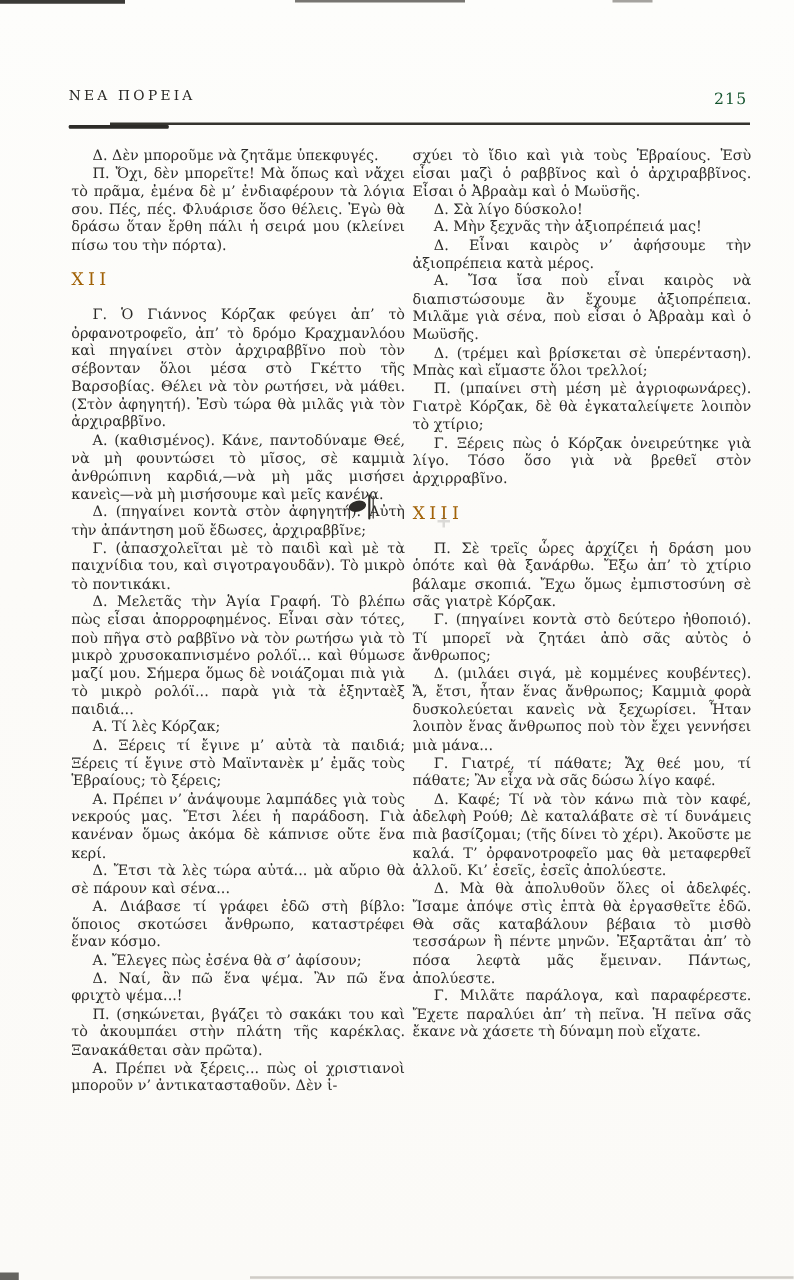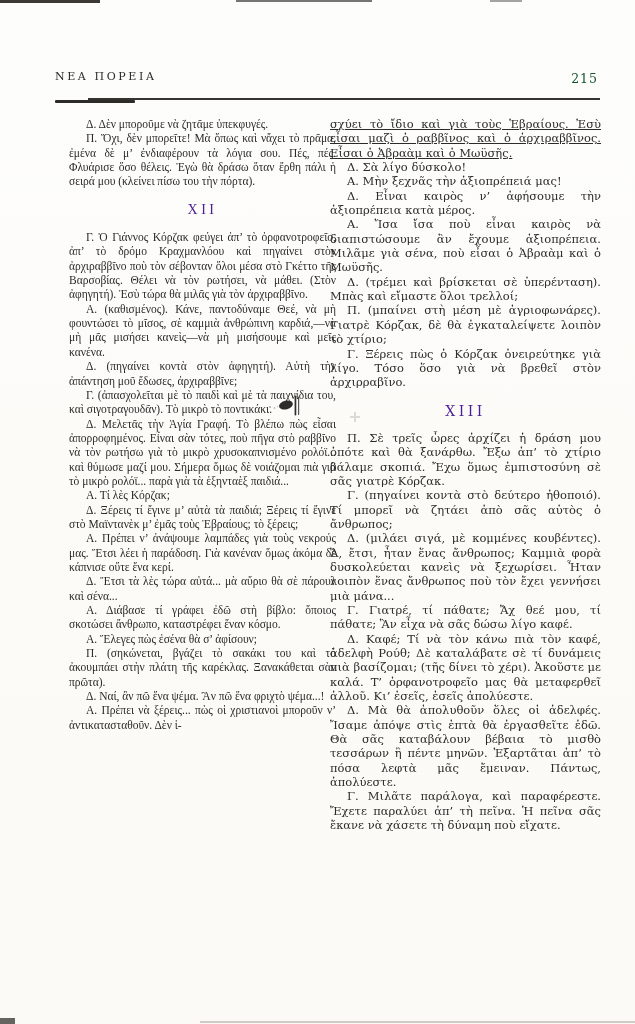--- a/index.html
+++ b/index.html
@@ -23,27 +23,27 @@
   }
   .rule-long{position:absolute;left:88px;top:98px;width:512px;height:2px;background:#35342f;}
   .rule-short{position:absolute;left:55px;top:100px;width:80px;height:2.6px;background:#2c2b28;border-radius:1px;}
 
   
   .column{
     position:absolute;top:117px;height:897px;overflow:hidden;
     font-size:11.5px;line-height:14.35px;text-align:justify;
     color:#2c2b28;
   }
-  .column.left{left:69px;width:267px;font-family:Liberation Serif, serif;}
+  .column.left{left:57px;width:267px;}
   .column.right{left:330px;width:271px;}
   .para{margin:0;text-indent:17px;}
-  .para.no-indent{text-indent:0;text-decoration:underline;}
+  .para.no-indent{text-indent:0;}
   .section-heading{
-    font-size:14px;font-weight:normal;text-align:center;
-    letter-spacing:3.5px;margin:14px 0 13px;text-indent:0;color:#4c1d95;
+    font-size:14px;font-weight:normal;text-align:left;
+    letter-spacing:3.5px;margin:14px 0 13px;text-indent:0;color:#a16207;
   }
 
   
   .edge-top-a{position:absolute;left:0;top:0;width:100px;height:3px;background:#3b3a37;}
   .edge-top-b{position:absolute;left:236px;top:0;width:136px;height:2px;background:#55534f;opacity:.8;}
   .edge-top-c{position:absolute;left:490px;top:0;width:32px;height:2px;background:#6a6863;opacity:.6;}
   .edge-bottom-line{position:absolute;left:200px;top:1021px;width:435px;height:2px;background:#cfccc6;}
   .edge-bottom-corner{position:absolute;left:0;top:1018px;width:15px;height:6px;background:#4a4945;opacity:.85;}
   .ink-smudge{position:absolute;left:265px;top:394px;width:38px;height:24px;}
   .faint-plus{position:absolute;left:350px;top:412px;width:10px;height:10px;opacity:.22;}
@@ -74,22 +74,22 @@
     <p class="para">Α. (καθισμένος). Κάνε, παντοδύναμε Θεέ, νὰ μὴ φουντώσει τὸ μῖσος, σὲ καμμιὰ ἀνθρώπινη καρδιά,—νὰ μὴ μᾶς μισήσει κανεὶς—νὰ μὴ μισήσουμε καὶ μεῖς κανένα.</p>
     <p class="para">Δ. (πηγαίνει κοντὰ στὸν ἀφηγητή). Αὐτὴ τὴν ἀπάντηση μοῦ ἔδωσες, ἀρχιραββῖνε;</p>
     <p class="para">Γ. (ἀπασχολεῖται μὲ τὸ παιδὶ καὶ μὲ τὰ παιχνίδια του, καὶ σιγοτραγουδᾶν). Τὸ μικρὸ τὸ ποντικάκι.</p>
     <p class="para">Δ. Μελετᾶς τὴν Ἁγία Γραφή. Τὸ βλέπω πὼς εἶσαι ἀπορροφημένος. Εἶναι σὰν τότες, ποὺ πῆγα στὸ ραββῖνο νὰ τὸν ρωτήσω γιὰ τὸ μικρὸ χρυσοκαπνισμένο ρολόϊ... καὶ θύμωσε μαζί μου. Σήμερα ὅμως δὲ νοιάζομαι πιὰ γιὰ τὸ μικρὸ ρολόϊ... παρὰ γιὰ τὰ ἑξηνταὲξ παιδιά...</p>
     <p class="para">Α. Τί λὲς Κόρζακ;</p>
     <p class="para">Δ. Ξέρεις τί ἔγινε μ’ αὐτὰ τὰ παιδιά; Ξέρεις τί ἔγινε στὸ Μαϊντανὲκ μ’ ἐμᾶς τοὺς Ἑβραίους; τὸ ξέρεις;</p>
     <p class="para">Α. Πρέπει ν’ ἀνάψουμε λαμπάδες γιὰ τοὺς νεκρούς μας. Ἔτσι λέει ἡ παράδοση. Γιὰ κανέναν ὅμως ἀκόμα δὲ κάπνισε οὔτε ἕνα κερί.</p>
     <p class="para">Δ. Ἔτσι τὰ λὲς τώρα αὐτά... μὰ αὔριο θὰ σὲ πάρουν καὶ σένα...</p>
     <p class="para">Α. Διάβασε τί γράφει ἐδῶ στὴ βίβλο: ὅποιος σκοτώσει ἄνθρωπο, καταστρέφει ἕναν κόσμο.</p>
     <p class="para">Α. Ἔλεγες πὼς ἐσένα θὰ σ’ ἀφίσουν;</p>
+    <p class="para">Δ. Ναί, ἂν πῶ ἕνα ψέμα. Ἂν πῶ ἕνα φριχτὸ ψέμα...!</p>
     <p class="para">Π. (σηκώνεται, βγάζει τὸ σακάκι του καὶ τὸ ἀκουμπάει στὴν πλάτη τῆς καρέκλας. Ξανακάθεται σὰν πρῶτα).</p>
-    <p class="para">Δ. Ναί, ἂν πῶ ἕνα ψέμα. Ἂν πῶ ἕνα φριχτὸ ψέμα...!</p>
     <p class="para">Α. Πρέπει νὰ ξέρεις... πὼς οἱ χριστιανοὶ μποροῦν ν’ ἀντικατασταθοῦν. Δὲν ἱ-</p>
   </div>
 <div class="column right">
     <p class="para no-indent">σχύει τὸ ἴδιο καὶ γιὰ τοὺς Ἑβραίους. Ἐσὺ εἶσαι μαζὶ ὁ ραββῖνος καὶ ὁ ἀρχιραββῖνος. Εἶσαι ὁ Ἀβραὰμ καὶ ὁ Μωϋσῆς.</p>
     <p class="para">Δ. Σὰ λίγο δύσκολο!</p>
     <p class="para">Α. Μὴν ξεχνᾶς τὴν ἀξιοπρέπειά μας!</p>
     <p class="para">Δ. Εἶναι καιρὸς ν’ ἀφήσουμε τὴν ἀξιοπρέπεια κατὰ μέρος.</p>
     <p class="para">Α. Ἴσα ἴσα ποὺ εἶναι καιρὸς νὰ διαπιστώσουμε ἂν ἔχουμε ἀξιοπρέπεια. Μιλᾶμε γιὰ σένα, ποὺ εἶσαι ὁ Ἀβραὰμ καὶ ὁ Μωϋσῆς.</p>
     <p class="para">Δ. (τρέμει καὶ βρίσκεται σὲ ὑπερένταση). Μπὰς καὶ εἴμαστε ὅλοι τρελλοί;</p>
     <p class="para">Π. (μπαίνει στὴ μέση μὲ ἀγριοφωνάρες). Γιατρὲ Κόρζακ, δὲ θὰ ἐγκαταλείψετε λοιπὸν τὸ χτίριο;</p>

